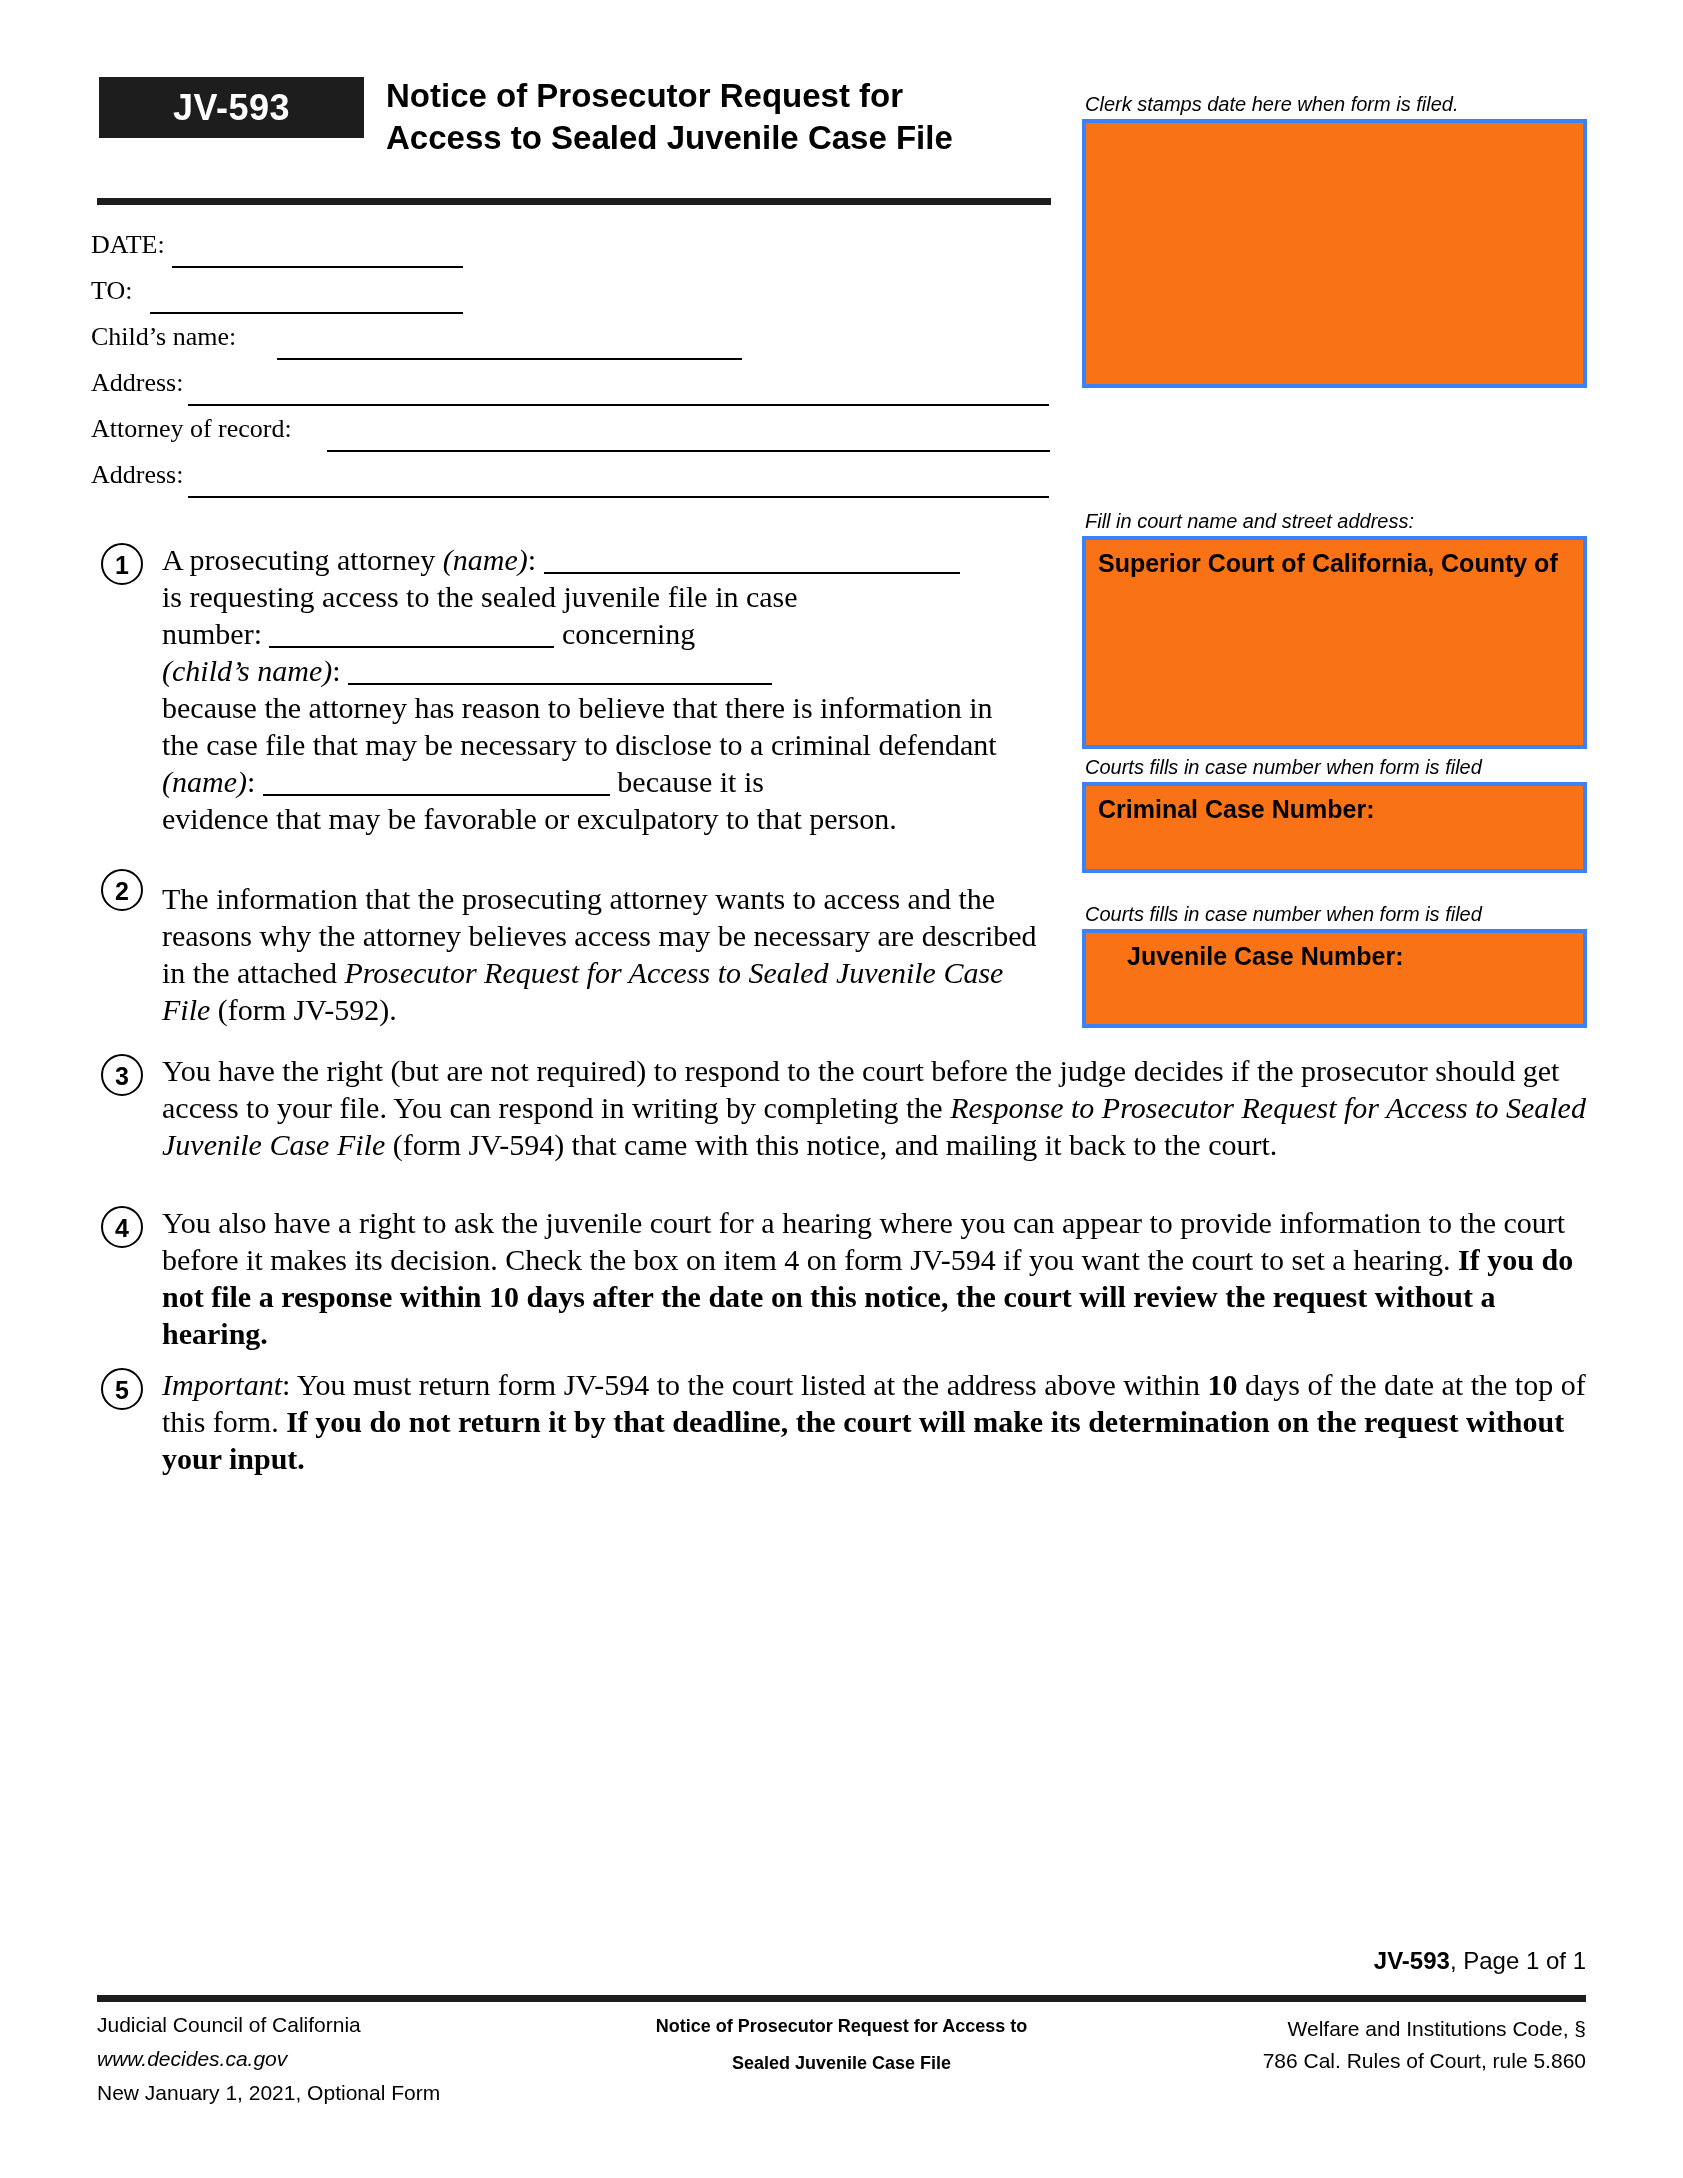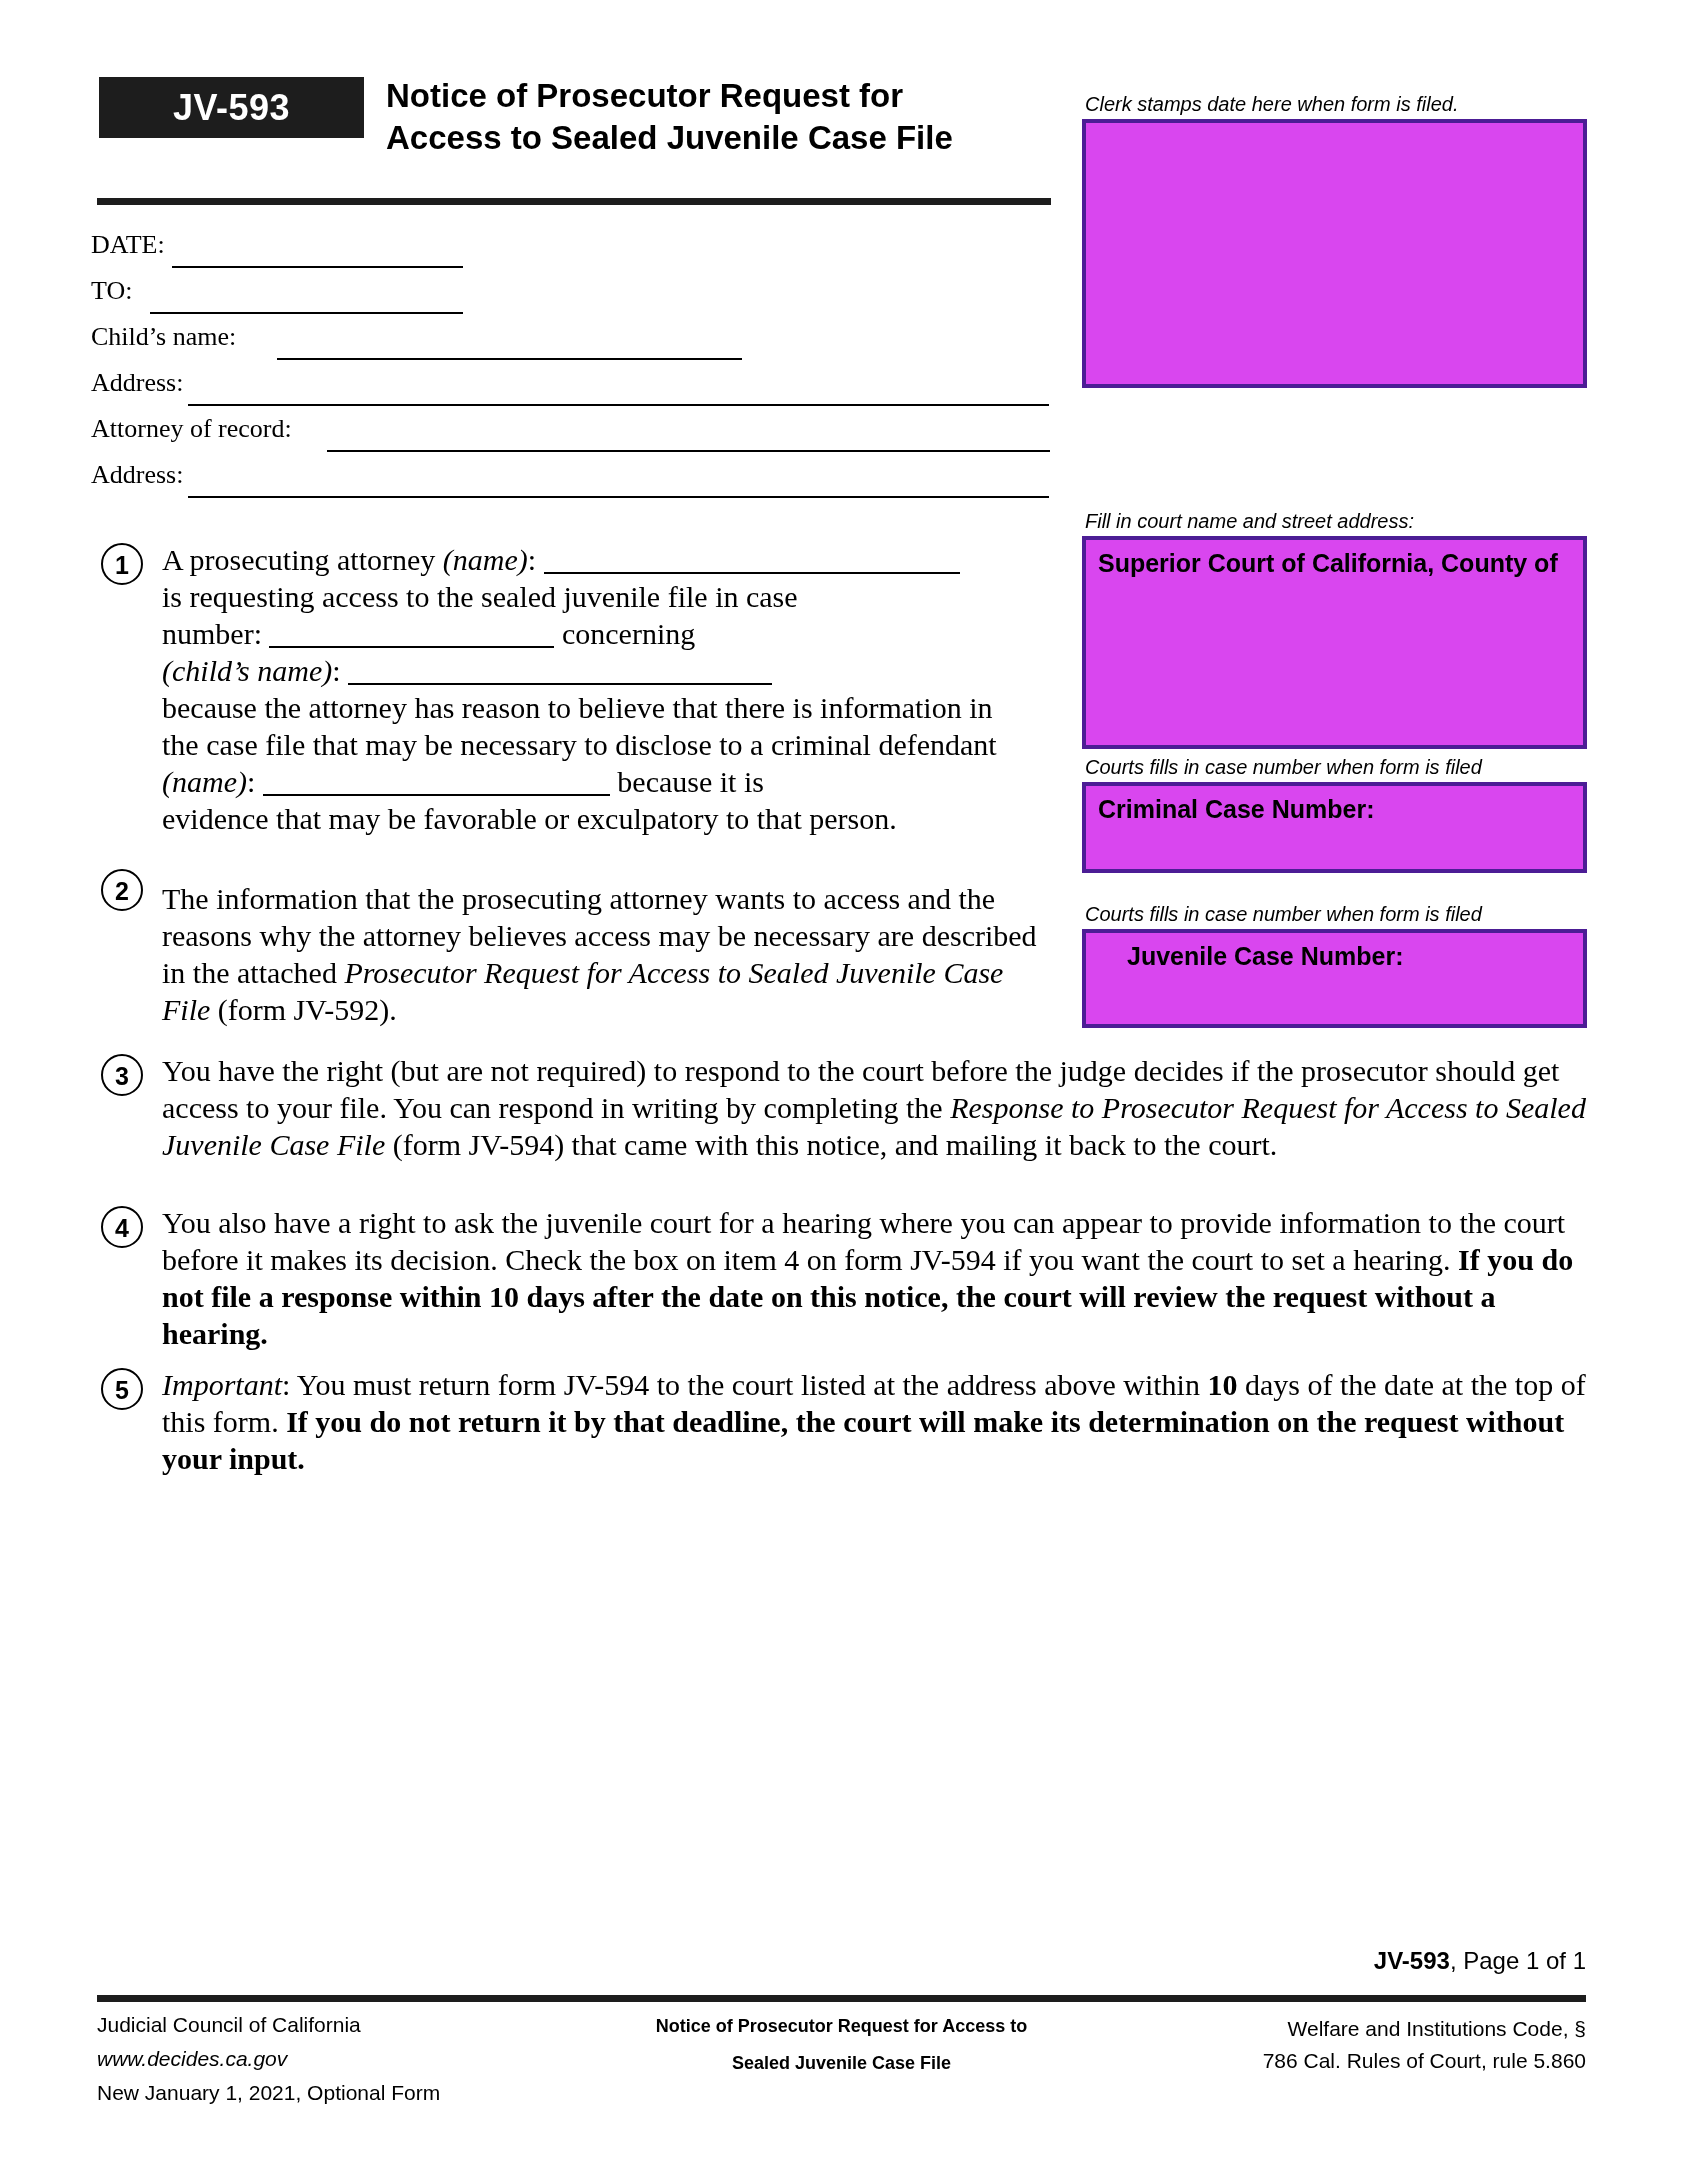--- a/index.html
+++ b/index.html
@@ -133,24 +133,24 @@
   }
   .box-cap {
     font-family: "Liberation Sans", sans-serif;
     font-style: italic;
     font-size: 20px;
     line-height: 26px;
     margin: 0 0 2px 3px;
     white-space: nowrap;
   }
   .box {
-    border: 4px solid #4c1d95;
+    border: 4px solid #3b82f6;
     box-sizing: border-box;
     width: 505px;
-    background: #d946ef;
+    background: #f97316;
   }
   .box-text {
     font-family: "Liberation Sans", sans-serif;
     font-weight: bold;
     font-size: 25px;
     line-height: 30px;
     padding: 8px 0 0 12px;
     white-space: nowrap;
   }
 

